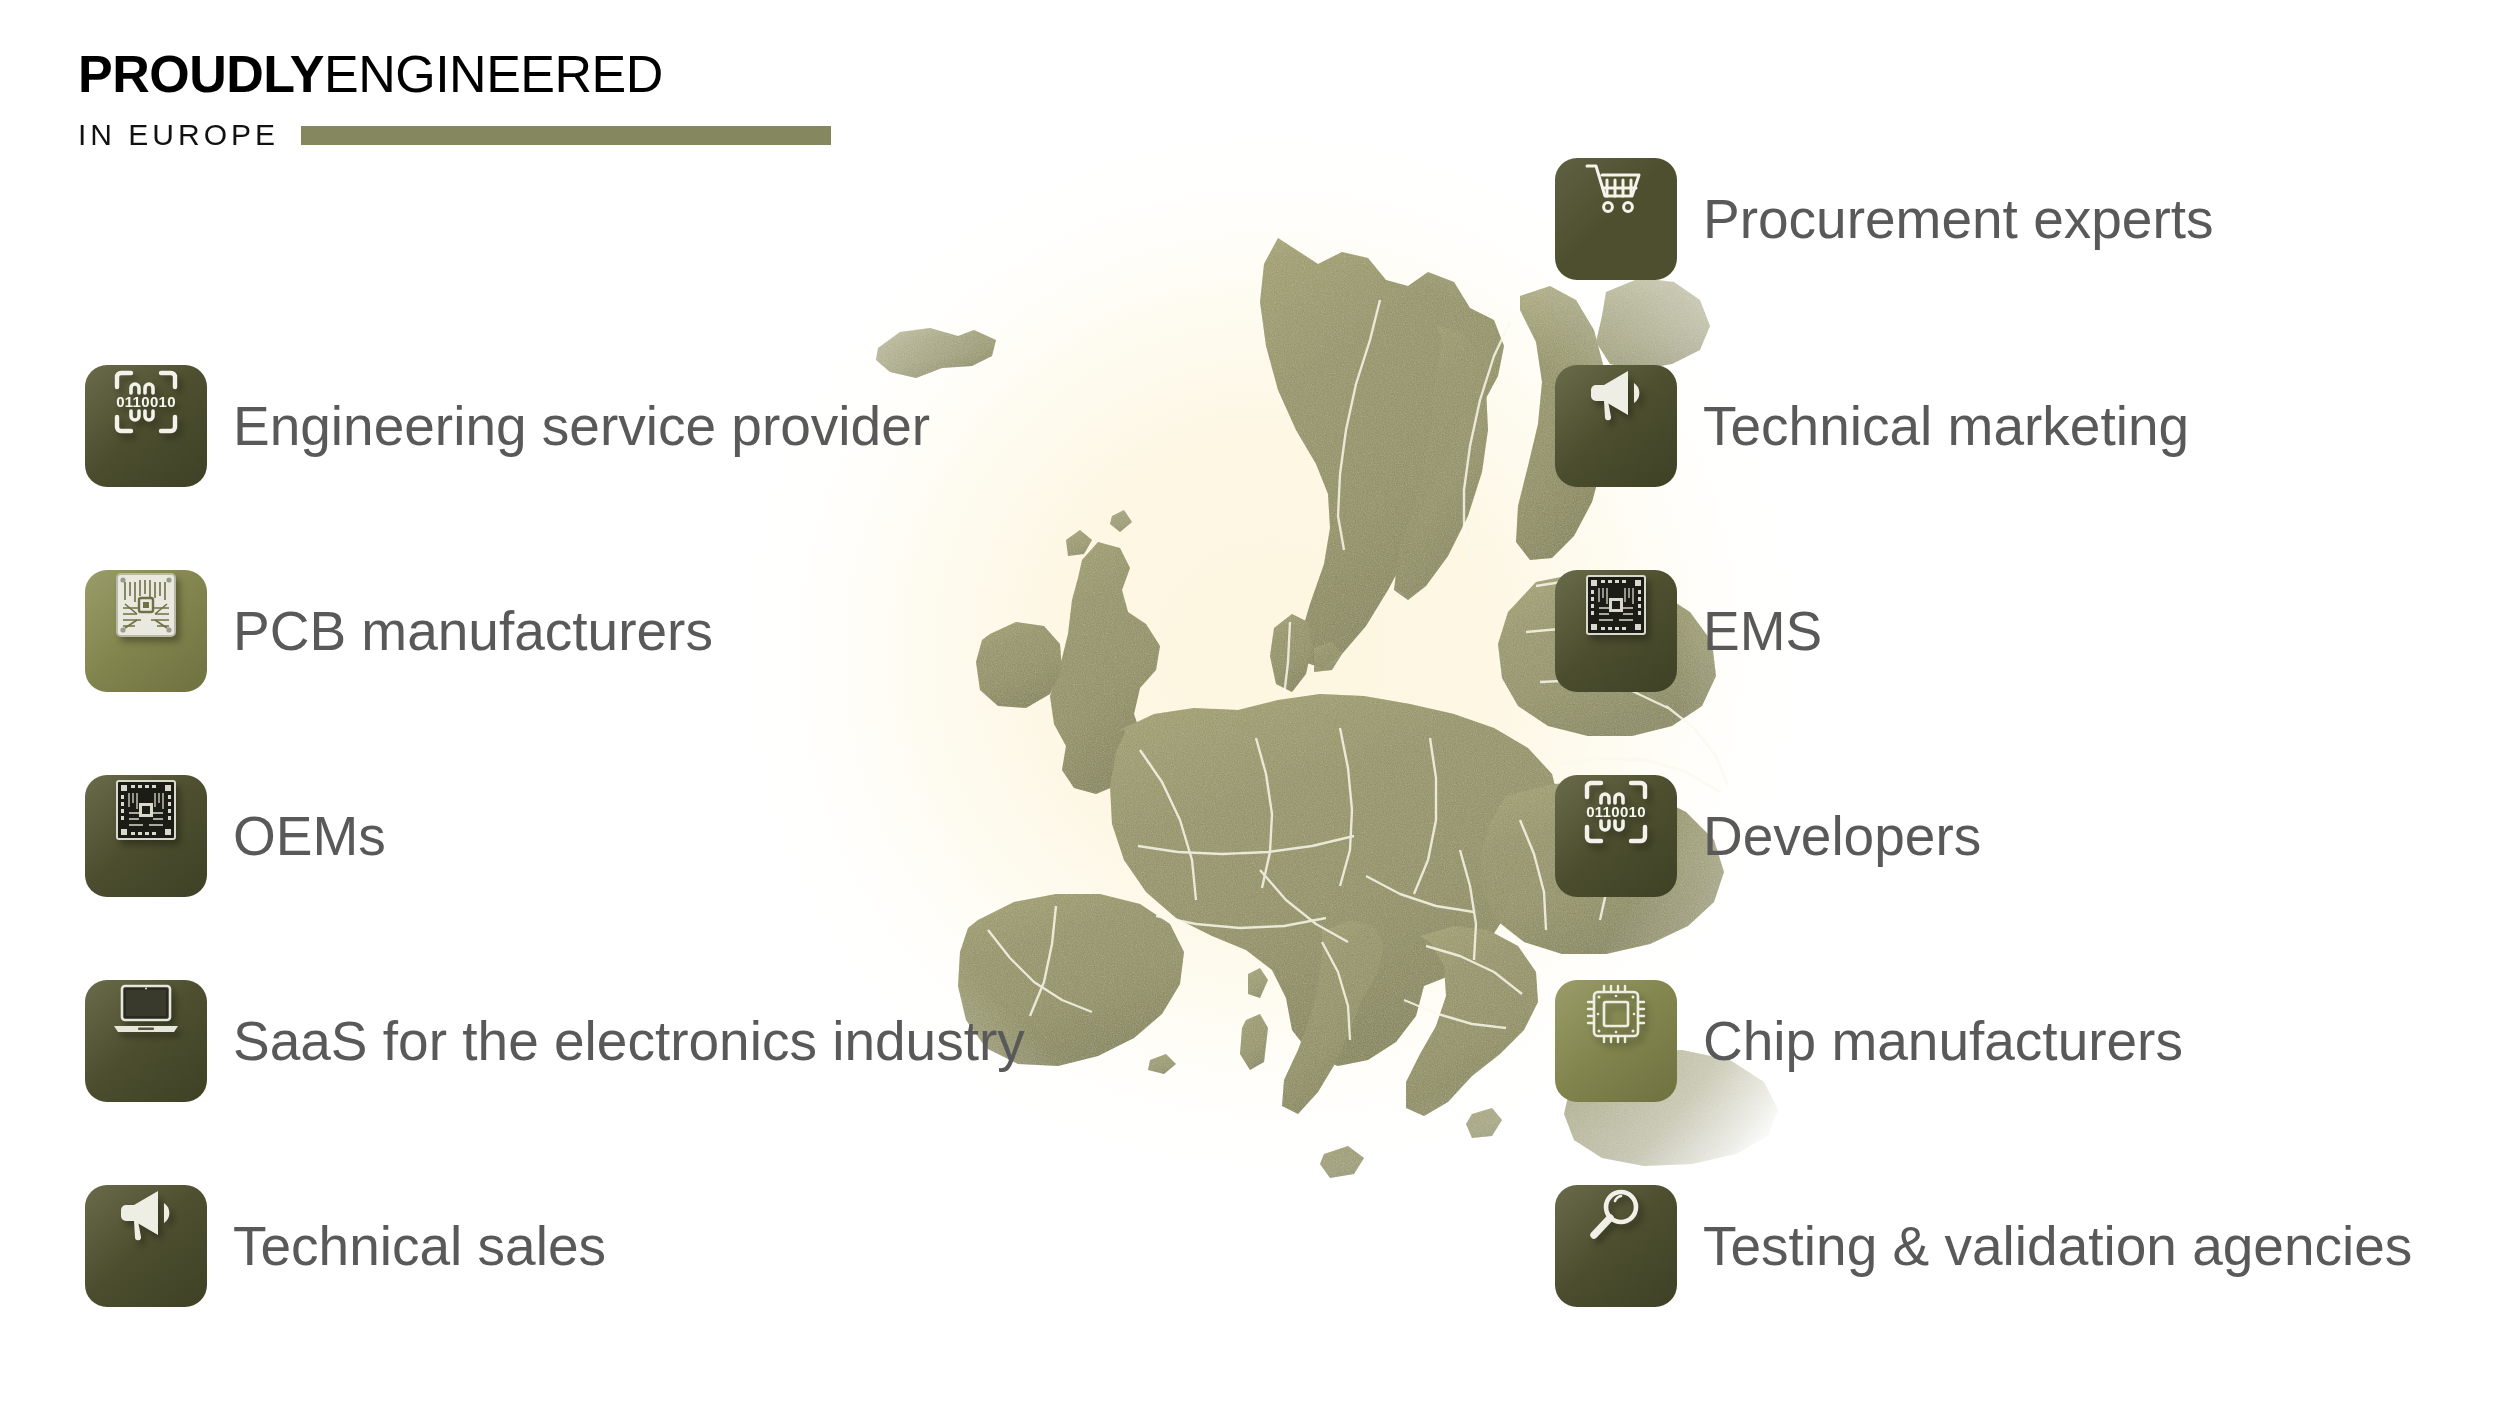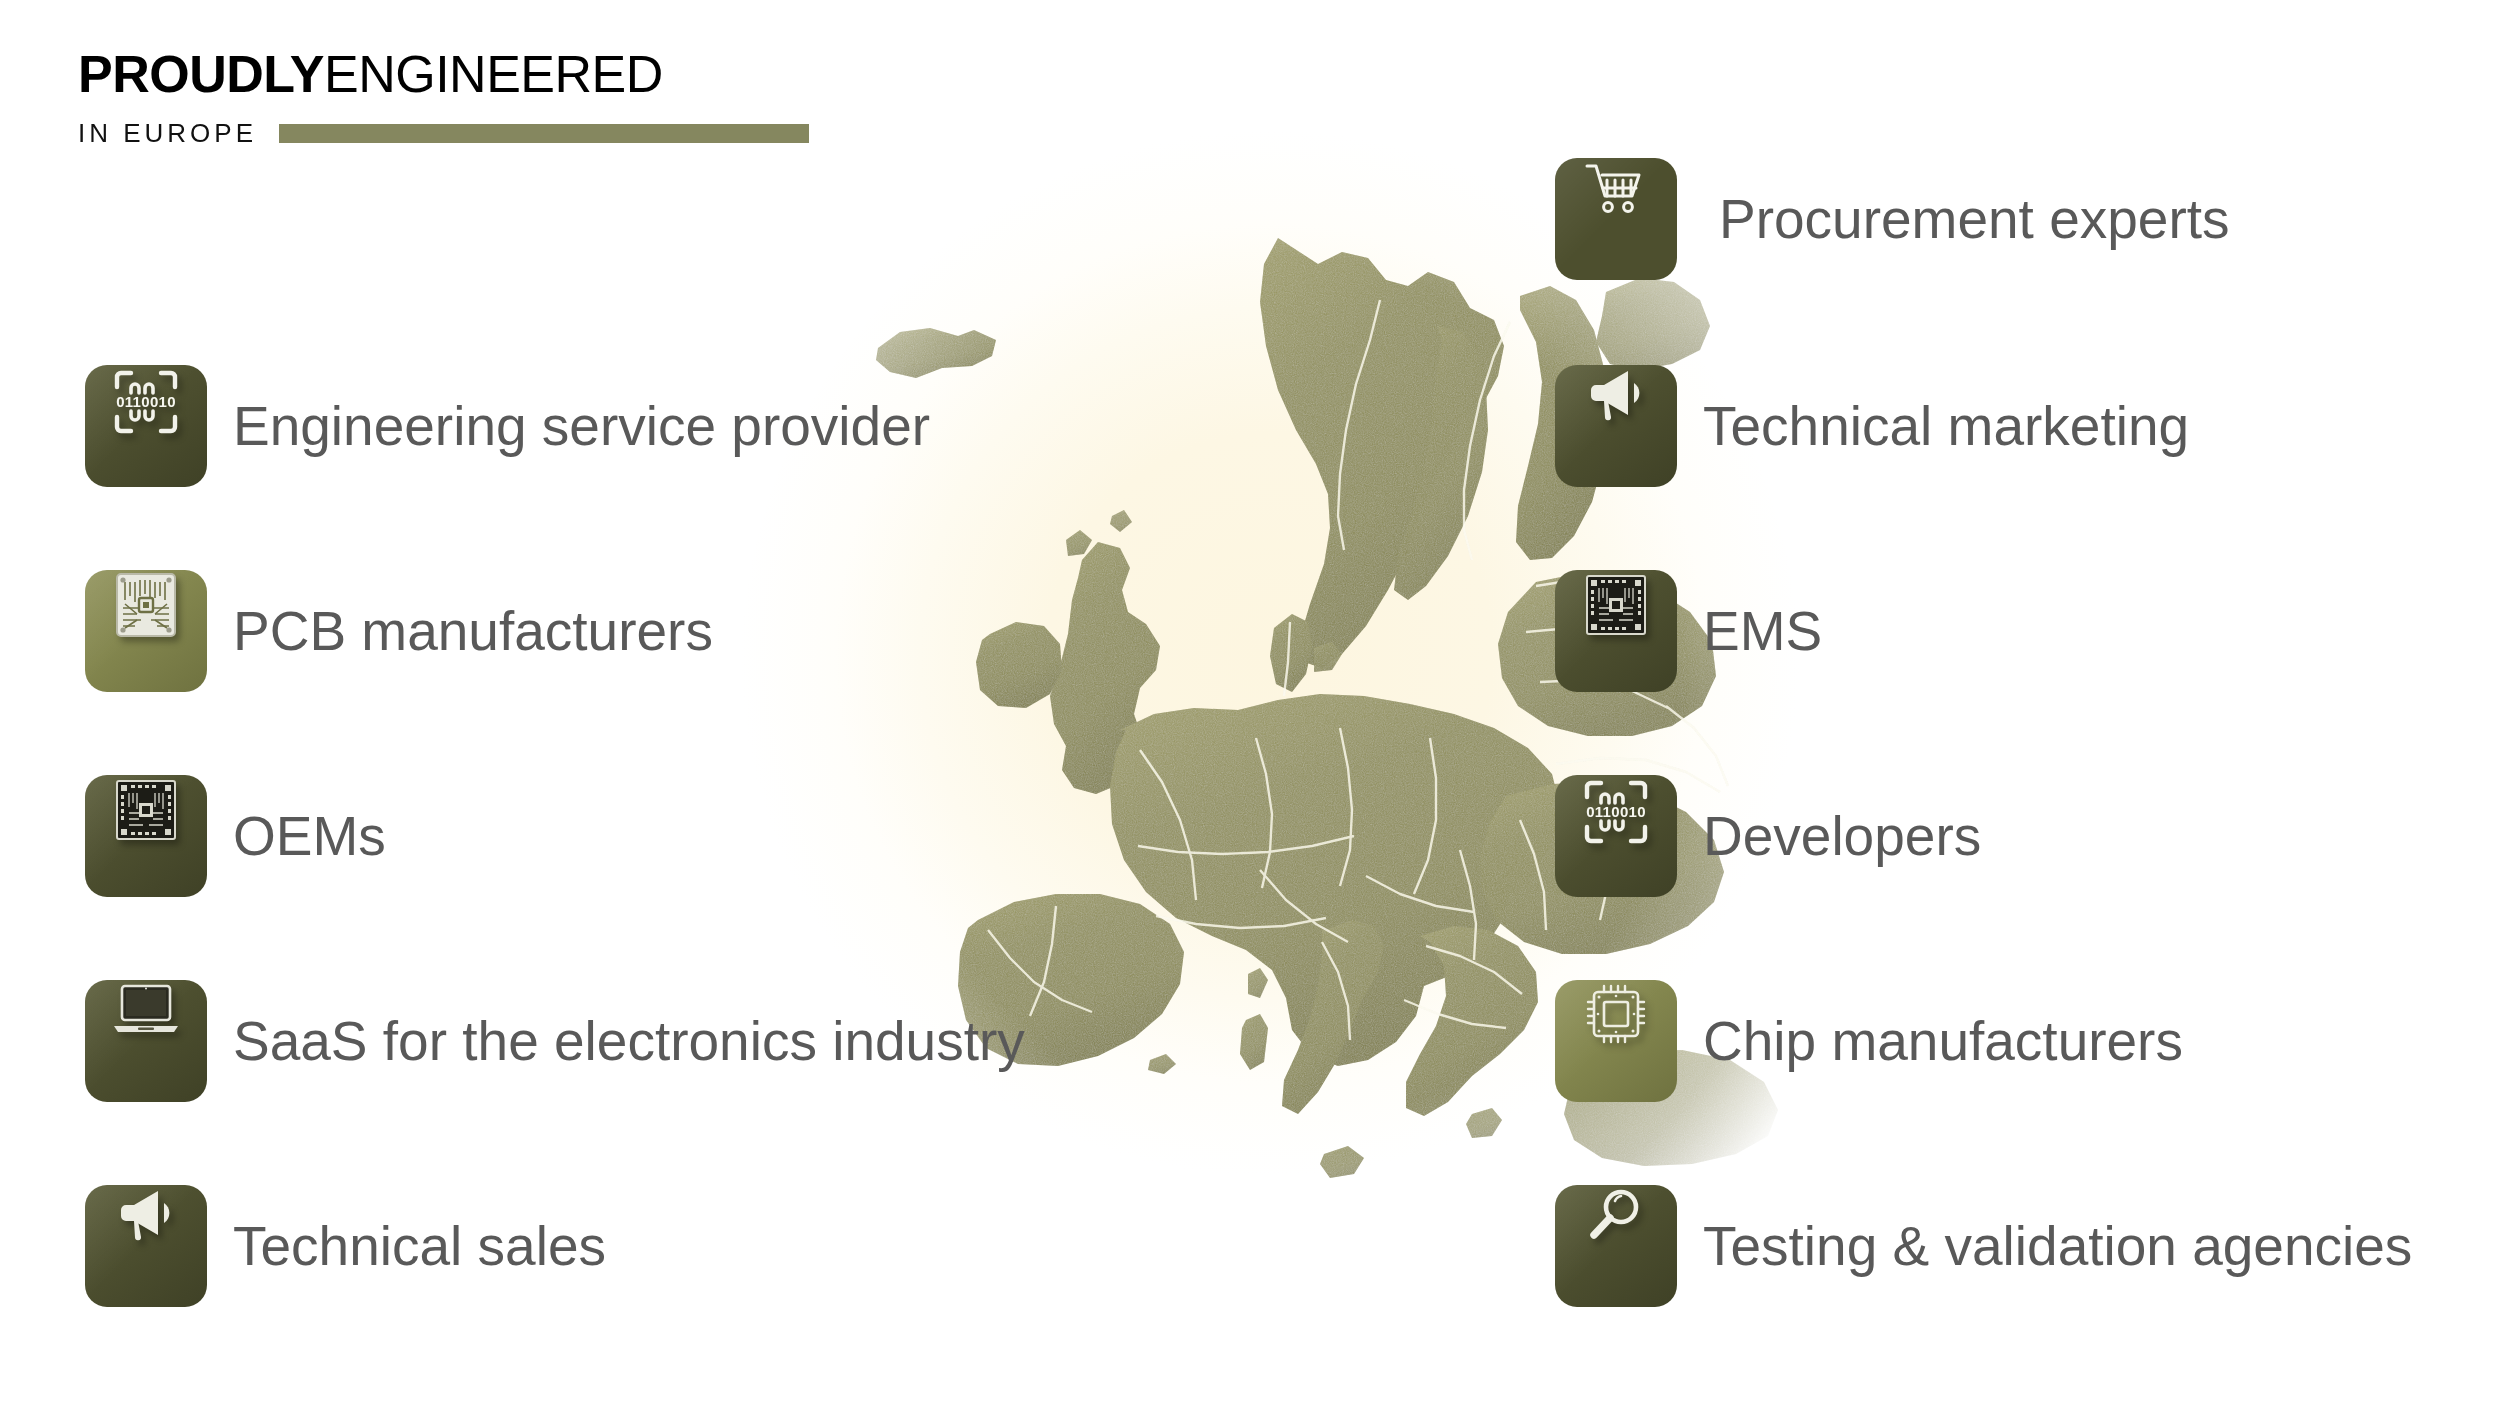--- a/index.html
+++ b/index.html
@@ -66,21 +66,21 @@
   .logo-strong { font-weight: 700; }
   .logo-light  { font-weight: 400; }
 
   .logo-line2 {
     margin-top: 18px;
     display: flex;
     align-items: center;
     gap: 22px;
   }
   .logo-sub {
-    font-size: 26px;
+    font-size: 30px;
     letter-spacing: 4px;
     color: #111111;
     font-weight: 400;
     white-space: nowrap;
   }
   .logo-bar {
     height: 19px;
     width: 530px;
     background: #85875f;
   }
@@ -368,21 +368,21 @@
           <path d="M20,36 l4,0 l3,16 a3,3 0 0 1 -6,0.6 z" fill="#eeeee4"></path>
           <path d="M50,18 a12,12 0 0 1 0,20 z" fill="#eeeee4"></path>
         </svg>
       </span>
       <span class="item-label">Technical sales</span>
     </div>
   </div>
 
   <div class="col col-right">
 
-    <div class="item" style="top:0px;gap:16px;">
+    <div class="item" style="top:0px;">
       <span class="item-icon tile-flat">
         <span class="sheen"></span>
         <svg class="glyph" width="66" height="60" viewBox="0 0 66 60" style="filter:none">
           <g fill="none" stroke="#f4f4ec" stroke-width="3" stroke-linecap="round" stroke-linejoin="round">
             <path d="M4,8 h9 l9,30 h27 l7,-21 H19"></path>
             <path d="M24,22 v16 M32,22 v16 M40,22 v16 M48,22 v14"></path>
             <path d="M20,30 h33"></path>
           </g>
           <circle cx="25" cy="49" r="4.4" fill="none" stroke="#f4f4ec" stroke-width="3"></circle>
           <circle cx="45" cy="49" r="4.4" fill="none" stroke="#f4f4ec" stroke-width="3"></circle>

